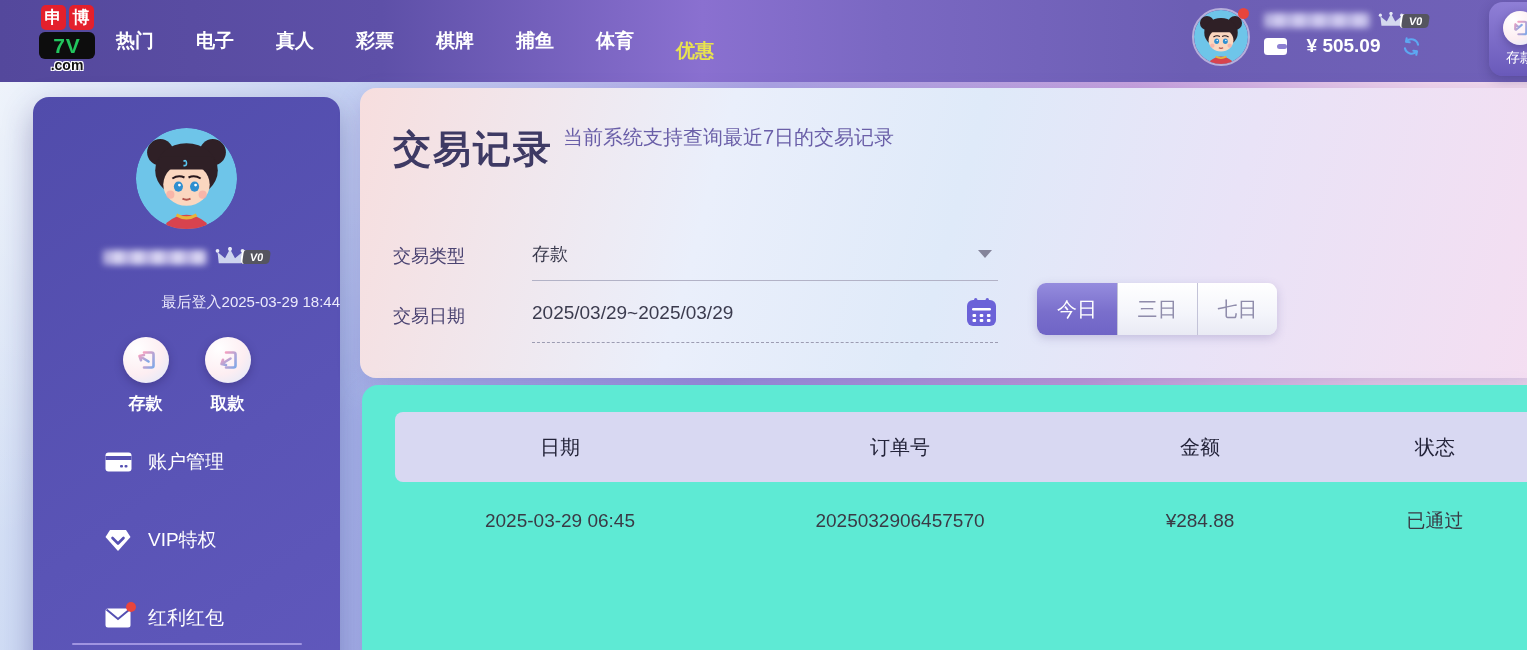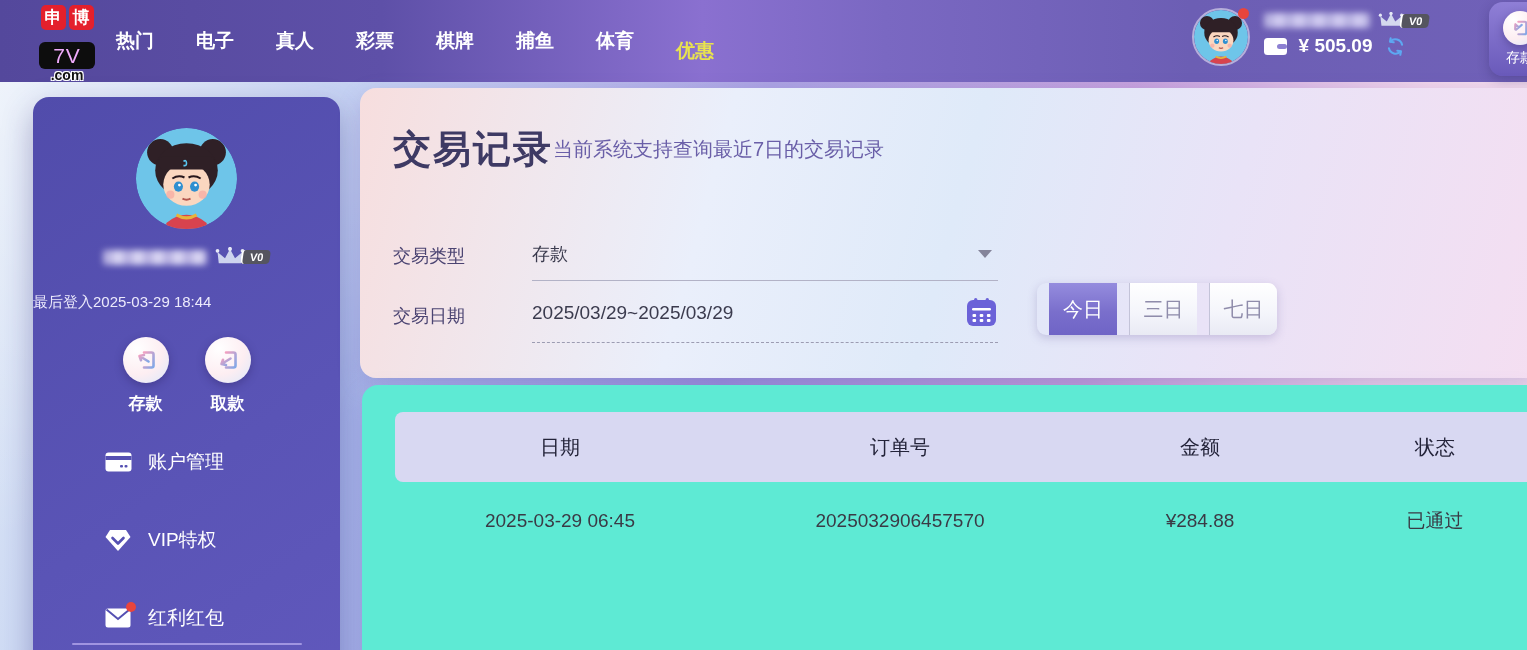--- a/index.html
+++ b/index.html
@@ -15,95 +15,95 @@
 
   
   .topbar {
     left:0; top:0; width:1527px; height:82px;
     background:linear-gradient(90deg,#54489c 0%,#5e50a8 25%,#8a70d0 46%,#7a68c2 58%,#6c5eb4 78%,#7061b8 100%);
   }
   .logo { left:35px; top:5px; width:64px; display:flex; flex-direction:column; align-items:center; cursor:pointer; }
   .logo-row { display:flex; gap:3px; }
   .logo-sq { width:25px; height:25px; background:#e4202c; border-radius:5px; color:#fff;
              font-size:17px; font-weight:bold; display:flex; align-items:center; justify-content:center; }
-  .logo-7v { margin-top:12px; width:56px; height:27px; background:#0d0d0d; border-radius:6px; color:#f0abfc;
-             font-size:21px; font-weight:normal; display:flex; align-items:center; justify-content:center; letter-spacing:1px; }
+  .logo-7v { margin-top:2px; width:56px; height:27px; background:#0d0d0d; border-radius:6px; color:#22c55e;
+             font-size:21px; font-weight:bold; display:flex; align-items:center; justify-content:center; letter-spacing:1px; }
   .logo-com { margin-top:-2px; font-size:14px; font-weight:bold; color:#111;
               text-shadow:-1px -1px 0 #fff,1px -1px 0 #fff,-1px 1px 0 #fff,1px 1px 0 #fff;text-align:right; }
   .nav { left:116px; top:0; height:82px; display:flex; align-items:center; gap:42px; }
   .nav-item { color:#fff; font-size:19px; font-weight:600; cursor:pointer; white-space:nowrap; }
   .nav-item.active { color:#e9e34d;margin-top:20px; }
 
   .user-cluster { right:98px; top:8px; display:flex; align-items:flex-start; }
   .hdr-avatar-wrap { position:relative; width:58px; height:58px; }
   .hdr-avatar { width:58px; height:58px; border-radius:50%; overflow:hidden; border:2px solid rgba(255,255,255,.5); cursor:pointer; }
   .hdr-dot { position:absolute; right:1px; top:0; width:11px; height:11px; border-radius:50%; background:#e8453c; }
   .user-info { margin-left:14px; display:flex; flex-direction:column; gap:6px; padding-top:4px; }
   .user-row1 { display:flex; align-items:center; gap:8px; }
   .blur-name { width:106px; height:15px; border-radius:3px;
                background:repeating-linear-gradient(90deg,#b9b3e2 0 10px,#cfcaf0 10px 20px);
                filter:blur(3px); }
   .crown-badge { display:flex; align-items:center; }
   .v0-badge { background:#55555f; color:#fff; font-size:11px; font-weight:bold; padding:1px 7px;
               border-radius:4px; margin-left:-4px; border-left:2px solid #fff; transform:skewX(-8deg); }
-  .user-row2 { display:flex; align-items:center; gap:12px; color:#fff; font-size:19px; font-weight:bold; }
+  .user-row2 { display:flex; align-items:center; gap:20px; color:#fff; font-size:19px; font-weight:bold; }
 
   .float-deposit { left:1489px; top:2px; width:62px; height:74px;
     background:linear-gradient(180deg,#8f7fd6,#6a5aba); border-radius:14px 0 0 14px;
     display:flex; flex-direction:column; align-items:center; justify-content:center; gap:4px; cursor:pointer;
     box-shadow:0 4px 12px rgba(40,30,90,.3); }
   .float-deposit .circ { width:34px; height:34px; }
   .float-deposit span { color:#fff; font-size:14px; }
 
   
   .sidebar { left:33px; top:97px; width:307px; height:600px; border-radius:16px;
     background:linear-gradient(145deg,#514cab 0%,#5a54b6 60%,#6058bc 100%);
     box-shadow:0 12px 30px rgba(55,45,120,.35); }
   .side-avatar { left:103px; top:31px; width:101px; height:101px; border-radius:50%; overflow:hidden; }
   .side-name-row { left:0; top:150px; width:307px; display:flex; align-items:center; justify-content:center; gap:8px; }
   .side-blur-name { width:104px; height:15px; border-radius:3px;
                     background:repeating-linear-gradient(90deg,#b9b3e2 0 10px,#d8d4f2 10px 20px);
                     filter:blur(3px); }
-  .last-login { left:0; top:196px; width:307px; text-align:left; color:#eceafc; font-size:15px; }
+  .last-login { left:0; top:196px; width:307px; text-align:right; color:#eceafc; font-size:15px; }
   .quick-actions { left:0; top:240px; width:307px; display:flex; justify-content:center; gap:36px; }
   .qa { display:flex; flex-direction:column; align-items:center; gap:9px; cursor:pointer; }
   .qa .circ { width:46px; height:46px; }
   .qa span { color:#fff; font-size:17px; font-weight:bold; }
   .circ { border-radius:50%; background:radial-gradient(circle at 30% 25%,#ffffff,#fdeef2 55%,#dce8fa 100%);
           display:flex; align-items:center; justify-content:center; box-shadow:0 3px 8px rgba(40,30,90,.35); }
   .side-menu { left:72px; top:352px; display:flex; flex-direction:column; gap:52px; }
   .menu-item { display:flex; align-items:center; gap:16px; cursor:pointer; }
   .menu-item span.lbl { color:#fff; font-size:19px; }
   .menu-ico { position:relative; width:27px; height:22px; display:flex; align-items:center; }
   .menu-dot { position:absolute; right:-4px; top:-5px; width:10px; height:10px; border-radius:50%; background:#e8453c; }
   .side-divider { left:39px; top:546px; width:230px; height:2px; background:rgba(172,160,232,.85); border-radius:1px; }
 
   
   .form-panel { left:360px; top:88px; width:1180px; height:290px; border-radius:16px 0 0 16px;
     background:linear-gradient(105deg,#f7dede 0%,#eaeffb 30%,#dfeaf9 50%,#e9e3f7 72%,#f4def1 100%);
     box-shadow:0 8px 22px rgba(120,100,180,.28); }
-  .panel-title-row { left:33px; top:36px; display:flex; align-items:center; }
+  .panel-title-row { left:33px; top:36px; display:flex; align-items:flex-start; gap:10px; }
   .panel-title { font-size:38px; font-weight:600; color:#3e3a64; letter-spacing:2px; }
   .panel-sub { font-size:20px; color:#6a5fa8; }
   .form-label { font-size:18px; color:#4b4472; }
   .form-row-type { left:33px; top:148px; width:605px; height:42px; display:flex; align-items:flex-start; }
   .form-row-date { left:33px; top:208px; width:605px; height:48px; display:flex; align-items:flex-start; }
   .form-row-type .form-label, .form-row-date .form-label { width:139px; padding-top:8px; }
   .select-box { position:relative; width:466px; border-bottom:1px solid #b2b2c6; padding:6px 2px 14px 0;
                 font-size:18px; color:#3b3b4e; cursor:pointer; }
   .select-caret { position:absolute; right:6px; top:14px; width:0; height:0;
                   border-left:7px solid transparent; border-right:7px solid transparent; border-top:8px solid #84849a; }
   .date-box { position:relative; width:466px; border-bottom:1px dashed #9c9cb2; padding:6px 2px 18px 0;
               font-size:19px; color:#3b3b4e; cursor:pointer; }
   .cal-ico { position:absolute; right:2px; top:2px; width:29px; height:28px; cursor:pointer; }
   .range-group { left:677px; top:195px; height:52px; display:flex; border-radius:9px; overflow:hidden;
                  box-shadow:0 3px 10px rgba(90,80,150,.25); }
-  .range-btn { width:68px; height:52px; display:flex; align-items:center; justify-content:center;
+  .range-btn { width:80px; height:52px; display:flex; align-items:center; justify-content:center;
                font-size:20px; cursor:pointer;
-               background:linear-gradient(180deg,#ffffff 0%,#f4f5fb 60%,#e9eaf4 100%); color:#8f8cab;margin-left:12px; }
+               background:linear-gradient(180deg,#ffffff 0%,#f4f5fb 60%,#e9eaf4 100%); color:#8f8cab; }
   .range-btn + .range-btn { border-left:1px solid #c3c3d8; }
   .range-btn.active { background:linear-gradient(180deg,#958cde 0%,#7a6fcc 55%,#6f64c6 100%);
                       color:#fff; border-left:none; }
 
   
   .table-panel { left:362px; top:385px; width:1165px; height:328px; background:#5eead4;
                  border-radius:16px 0 0 0; box-shadow:0 8px 22px rgba(120,100,180,.22); }
   .tbl-header { left:33px; top:27px; width:1150px; height:70px; background:#d8d8f2; border-radius:8px 0 0 8px;
                 display:flex; align-items:center; }
   .tbl-row { left:33px; top:97px; width:1150px; height:78px; display:flex; align-items:center; }

